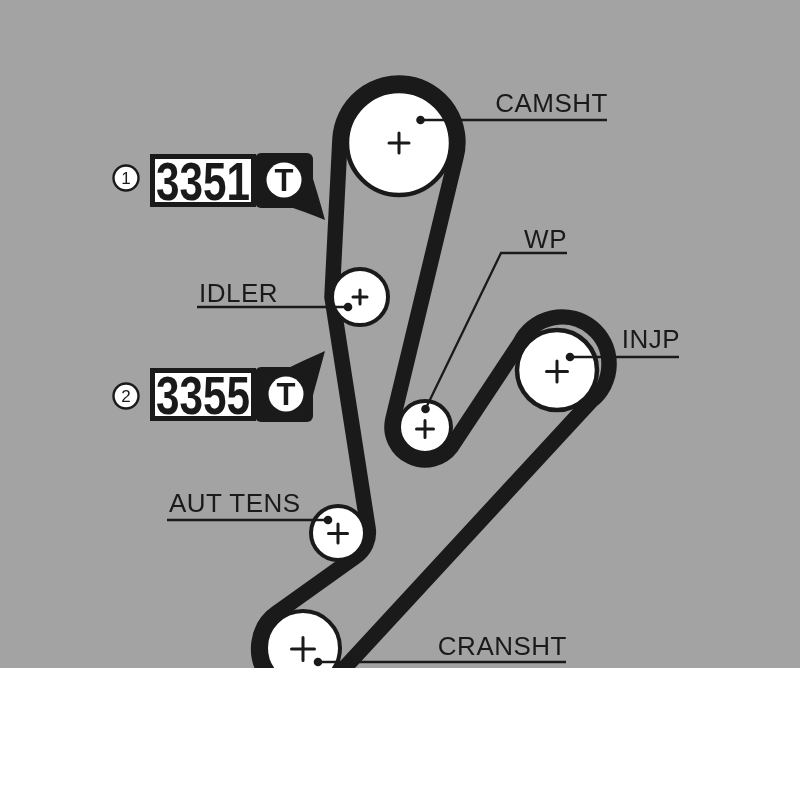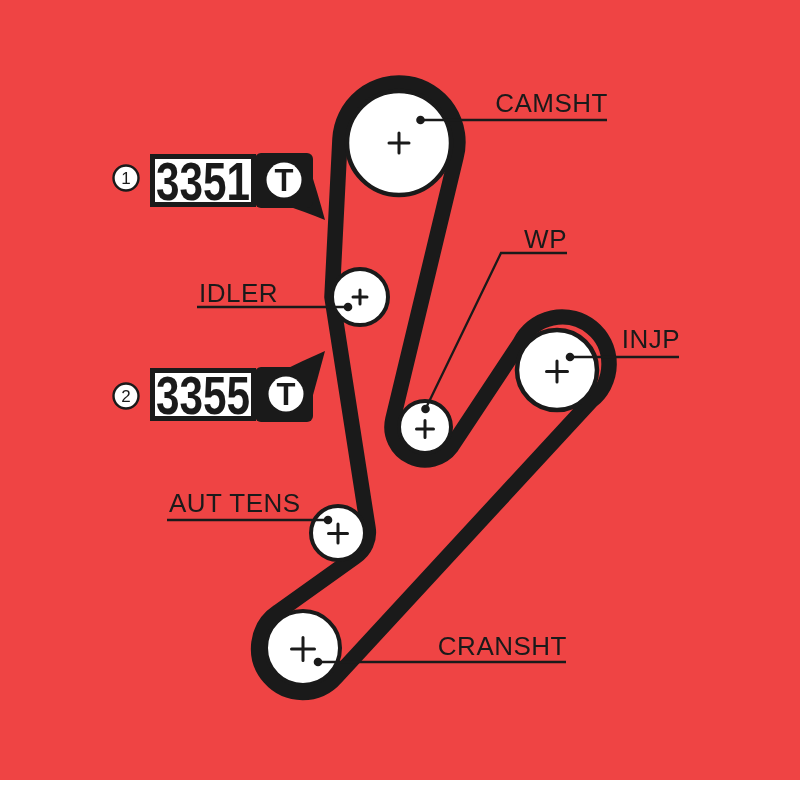--- a/index.html
+++ b/index.html
@@ -3,22 +3,22 @@
 <meta charset="utf-8">
 <style>
   html, body {
     margin: 0;
     padding: 0;
     background: #ffffff;
   }
   .stage {
     position: relative;
     width: 800px;
-    height: 780px;
-    background: #ef4444;
+    height: 668px;
+    background: #a3a3a3;
     overflow: hidden;
   }
   svg { display: block; }
   .belt {
     fill: none;
     stroke: #1a1a1a;
     stroke-width: 15.5;
     stroke-linejoin: round;
     stroke-linecap: round;
   }

